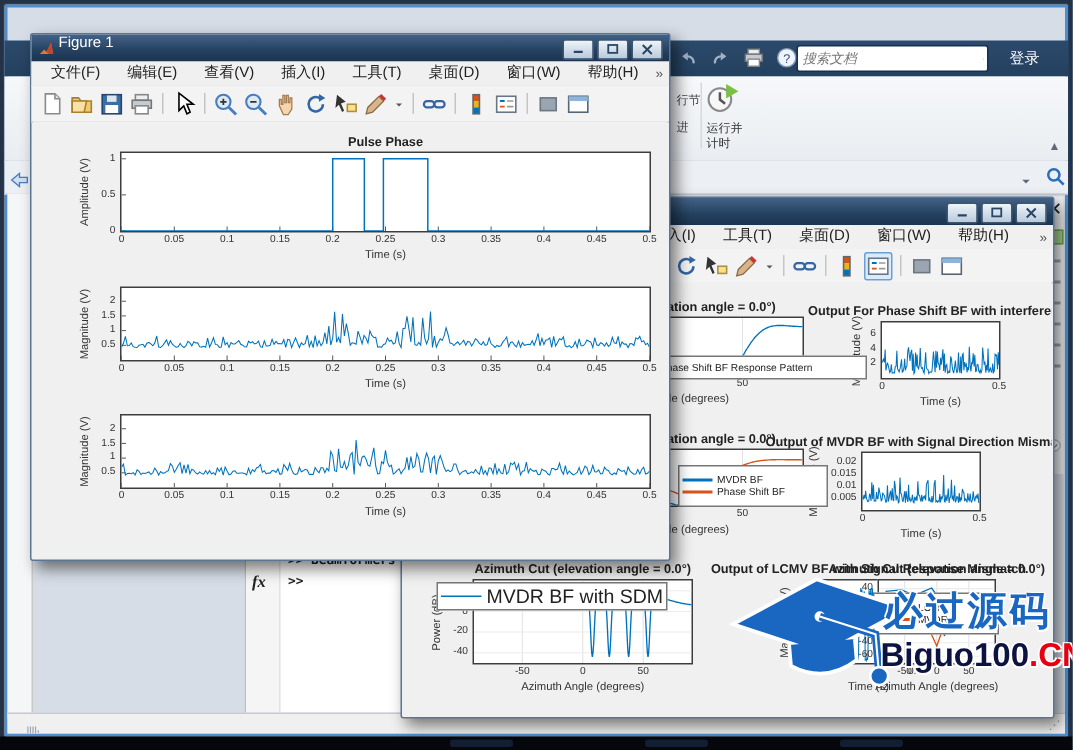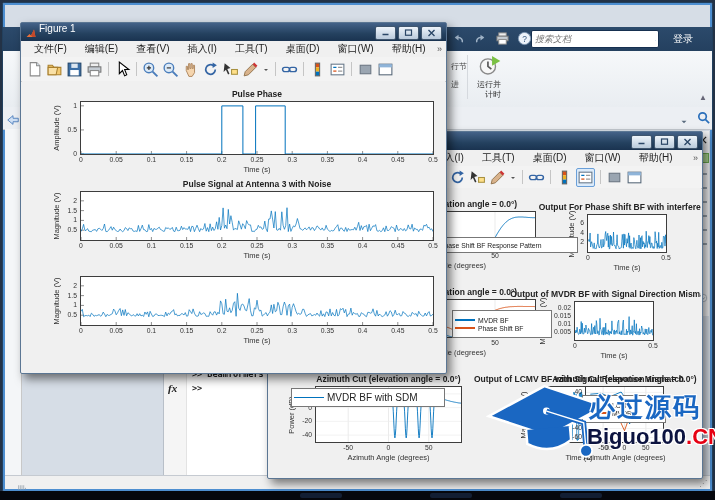--- a/index.html
+++ b/index.html
@@ -22,21 +22,21 @@
   .qa{position:absolute;left:448px;top:4px;display:flex;gap:7px;align-items:center;}
   .qi{width:15px;height:15px;}
   .searchwrap{position:absolute;left:528px;top:3px;width:126px;height:16px;background:#fff;
       border:1px solid #1e3document0;border:1px solid #1e3document;border:1px solid #163050;border-radius:2px;display:flex;align-items:center;}
   .searchwrap input{border:0;outline:none;flex:1;font-size:9px;padding:0 3px;background:transparent;color:#333;
       font-family:"Liberation Sans",sans-serif;font-style:italic;}
   .login{position:absolute;left:670px;top:5px;color:#fff;font-size:10px;}
   .mw-ribbon{position:absolute;left:0;top:48px;right:0;height:56px;
       background:linear-gradient(180deg,#f6f8fa,#e9edf1);border-bottom:1px solid #c3c8cf;}
   .rfrag{position:absolute;font-size:8px;color:#444;}
-  .runbtn{position:absolute;left:452px;top:3px;width:46px;text-align:right;}
+  .runbtn{position:absolute;left:468px;top:3px;width:46px;text-align:left;}
   .runbtn .ric{width:22px;height:22px;display:inline-block;}
   .runlbl{font-size:8px;color:#333;line-height:10px;}
   .ribcollapse{position:absolute;left:692px;top:42px;width:16px;height:11px;color:#667;font-size:8px;
       text-align:center;line-height:10px;}
   .mw-addr{position:absolute;left:0;top:104px;right:0;height:22px;background:#eceff3;border-bottom:1px solid #c3c8cf;}
   .mw-left{position:absolute;left:2px;top:126px;width:16px;height:350px;background:#f4f6f8;border-right:1px solid #c8c8c8;}
   .backarrow{position:absolute;left:3px;top:110px;width:14px;height:14px;}
   .mw-details{position:absolute;left:18px;top:358px;width:140px;height:118px;background:#fff;
       border:1px solid #b8bfc8;display:flex;align-items:center;justify-content:center;}
   .mw-details span{font-size:9.5px;color:#444;}
@@ -473,21 +473,21 @@
           <span class="lg-lab">MVDR BF</span>
           </div>
         <div class="lg-row">
             <span class="lg-line" style="width:20px;background:#D95319"></span>
           <span class="lg-lab">Phase Shift BF</span>
           </div>
       </div>
       <div class="legendbox" style="left:22px;top:200px;width:148px;height:15px">
         <div class="lg-row">
             <span class="lg-line" style="width:30px;background:#0072BD"></span>
-          <span class="lg-lab" style="font-size:10px">MVDR BF with SDM</span>
+          <span class="lg-lab" style="font-size:13px">MVDR BF with SDM</span>
           </div>
       </div>
       <div class="legendbox" style="left:313px;top:207px;width:78px;height:24px">
         <div class="lg-row">
             <span class="lg-line" style="width:24px;background:#0072BD"></span>
           <span class="lg-lab">LCMV</span>
           </div>
         <div class="lg-row">
             <span class="lg-line" style="width:24px;background:#D95319"></span>
           <span class="lg-lab">MVDR</span>
@@ -694,21 +694,20 @@
             <line x1="246.39999999999998" y1="48" x2="246.39999999999998" y2="45" stroke="#444" stroke-width="0.6"></line>
             <line x1="281.6" y1="48" x2="281.6" y2="45" stroke="#444" stroke-width="0.6"></line>
             <line x1="316.8" y1="48" x2="316.8" y2="45" stroke="#444" stroke-width="0.6"></line>
             <line x1="352" y1="48" x2="352" y2="45" stroke="#444" stroke-width="0.6"></line>
             <line x1="0" y1="38.204081632653065" x2="3" y2="38.204081632653065" stroke="#444" stroke-width="0.6"></line>
             <line x1="0" y1="28.408163265306126" x2="3" y2="28.408163265306126" stroke="#444" stroke-width="0.6"></line>
             <line x1="0" y1="18.612244897959187" x2="3" y2="18.612244897959187" stroke="#444" stroke-width="0.6"></line>
             <line x1="0" y1="8.816326530612251" x2="3" y2="8.816326530612251" stroke="#444" stroke-width="0.6"></line>
             <polyline fill="none" stroke="#0072BD" stroke-width="0.7" points="0.0,39.5 1.3,36.9 2.6,32.3 3.9,38.5 5.2,38.3 6.5,36.6 7.8,39.1 9.1,39.5 10.4,39.7 11.7,38.1 13.0,37.9 14.3,37.5 15.6,39.4 16.9,36.8 18.3,36.3 19.6,37.2 20.9,38.5 22.2,36.6 23.5,32.0 24.8,39.4 26.1,39.7 27.4,38.5 28.7,36.6 30.0,34.6 31.3,38.2 32.6,35.2 33.9,37.5 35.2,38.6 36.5,39.5 37.8,39.2 39.1,37.0 40.4,38.8 41.7,39.7 43.0,38.5 44.3,35.6 45.6,36.6 46.9,38.6 48.2,35.9 49.5,36.7 50.8,36.6 52.1,39.1 53.5,39.4 54.8,38.9 56.1,39.5 57.4,33.4 58.7,39.4 60.0,36.7 61.3,33.1 62.6,37.6 63.9,37.8 65.2,39.6 66.5,39.4 67.8,32.6 69.1,37.8 70.4,36.4 71.7,39.6 73.0,36.4 74.3,37.3 75.6,37.3 76.9,36.3 78.2,35.1 79.5,37.5 80.8,38.1 82.1,39.2 83.4,39.3 84.7,35.5 86.0,36.6 87.3,35.8 88.7,37.3 90.0,36.9 91.3,35.4 92.6,39.1 93.9,39.6 95.2,35.2 96.5,38.6 97.8,38.7 99.1,38.2 100.4,34.2 101.7,37.6 103.0,35.6 104.3,37.1 105.6,37.0 106.9,37.3 108.2,34.4 109.5,39.6 110.8,34.3 112.1,34.6 113.4,39.7 114.7,36.4 116.0,33.2 117.3,36.5 118.6,39.7 119.9,36.5 121.2,37.9 122.5,37.0 123.9,31.5 125.2,39.2 126.5,35.6 127.8,39.7 129.1,31.8 130.4,38.6 131.7,35.1 133.0,38.5 134.3,36.6 135.6,29.8 136.9,37.3 138.2,25.4 139.5,38.0 140.8,33.5 142.1,15.9 143.4,36.2 144.7,33.0 146.0,36.7 147.3,17.4 148.6,32.0 149.9,23.7 151.2,30.3 152.5,38.1 153.8,36.5 155.1,36.8 156.4,37.5 157.7,28.8 159.1,32.9 160.4,37.2 161.7,31.7 163.0,33.5 164.3,36.7 165.6,28.6 166.9,31.6 168.2,33.0 169.5,32.9 170.8,39.4 172.1,39.2 173.4,39.6 174.7,37.6 176.0,37.2 177.3,33.3 178.6,35.5 179.9,34.8 181.2,37.3 182.5,36.6 183.8,29.1 185.1,36.9 186.4,39.7 187.7,27.0 189.0,27.0 190.3,18.9 191.6,27.1 192.9,36.0 194.3,19.6 195.6,37.8 196.9,38.3 198.2,36.3 199.5,38.2 200.8,19.8 202.1,33.2 203.4,37.3 204.7,33.8 206.0,15.7 207.3,39.6 208.6,32.1 209.9,39.4 211.2,36.4 212.5,33.9 213.8,34.9 215.1,31.9 216.4,26.5 217.7,31.0 219.0,36.7 220.3,37.0 221.6,38.4 222.9,37.0 224.2,35.9 225.5,37.8 226.8,36.5 228.1,34.9 229.5,38.2 230.8,35.6 232.1,35.9 233.4,38.6 234.7,36.7 236.0,33.9 237.3,34.9 238.6,37.0 239.9,37.9 241.2,35.9 242.5,38.2 243.8,37.8 245.1,33.3 246.4,37.2 247.7,38.2 249.0,39.6 250.3,38.3 251.6,38.9 252.9,38.5 254.2,36.1 255.5,34.5 256.8,32.7 258.1,39.2 259.4,36.2 260.7,36.0 262.0,38.1 263.3,39.3 264.7,35.4 266.0,39.5 267.3,36.4 268.6,38.2 269.9,37.8 271.2,37.5 272.5,37.8 273.8,35.2 275.1,38.2 276.4,34.7 277.7,30.3 279.0,38.5 280.3,33.6 281.6,37.7 282.9,34.7 284.2,34.5 285.5,33.3 286.8,39.6 288.1,32.2 289.4,38.7 290.7,36.3 292.0,33.8 293.3,34.5 294.6,32.6 295.9,38.7 297.2,39.3 298.5,38.4 299.9,39.7 301.2,38.7 302.5,35.8 303.8,39.7 305.1,33.9 306.4,38.5 307.7,38.5 309.0,37.2 310.3,34.7 311.6,35.5 312.9,36.1 314.2,39.7 315.5,33.1 316.8,37.9 318.1,38.4 319.4,36.5 320.7,37.1 322.0,38.7 323.3,36.5 324.6,38.9 325.9,37.8 327.2,32.9 328.5,36.6 329.8,37.0 331.1,32.2 332.4,39.2 333.7,36.0 335.1,37.4 336.4,37.4 337.7,39.7 339.0,37.1 340.3,37.2 341.6,38.3 342.9,33.2 344.2,34.1 345.5,32.3 346.8,35.9 348.1,35.2 349.4,37.8 350.7,36.8 352.0,39.6"></polyline>
           </svg>
-          <div class="pt-title" style="left: 50%; top: -13px;">Pulse Signal at Antenna 3 with Noise</div>
           <div class="pt-xlabel" style="left: 50%; top: 59px;">Time (s)</div>
           <div class="pt-xtick" style="left: 0px; top: 50px;">0</div>
           <div class="pt-xtick" style="left: 35.2px; top: 50px;">0.05</div>
           <div class="pt-xtick" style="left: 70.4px; top: 50px;">0.1</div>
           <div class="pt-xtick" style="left: 105.6px; top: 50px;">0.15</div>
           <div class="pt-xtick" style="left: 140.8px; top: 50px;">0.2</div>
           <div class="pt-xtick" style="left: 176px; top: 50px;">0.25</div>
           <div class="pt-xtick" style="left: 211.2px; top: 50px;">0.3</div>
           <div class="pt-xtick" style="left: 246.4px; top: 50px;">0.35</div>
           <div class="pt-xtick" style="left: 281.6px; top: 50px;">0.4</div>

